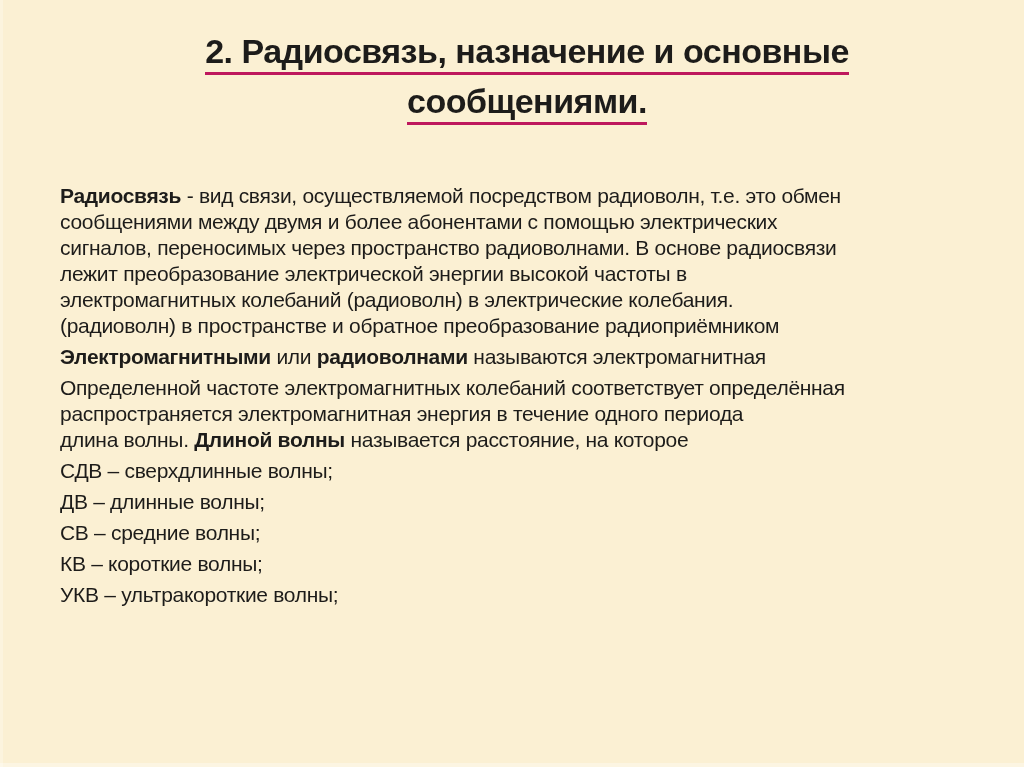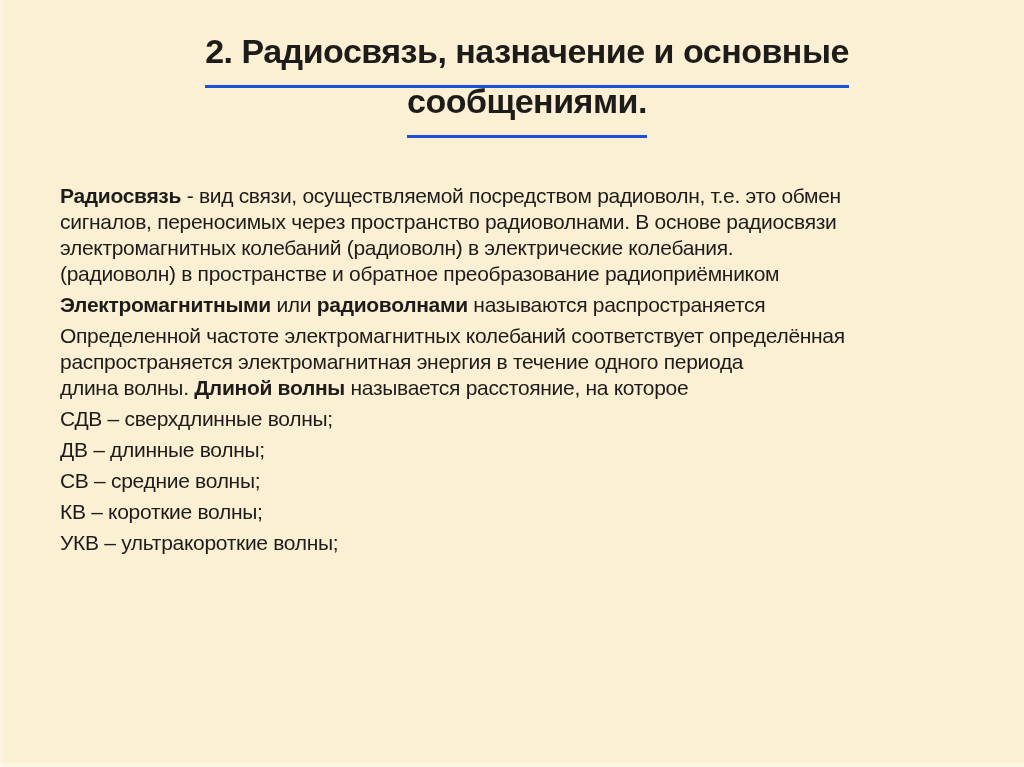--- a/index.html
+++ b/index.html
@@ -20,22 +20,22 @@
     padding-top:26px;
     text-align:center;
     font-weight:bold;
     font-size:34px;
     letter-spacing:-0.5px;
   }
   .title-line-wrap{height:50px;line-height:50px;}
   .title-line{
     display:inline-block;
     line-height:40px;
-    border-bottom:3px solid #1d4ed8;
-    padding-bottom:14px;
+    border-bottom:3px solid #be185d;
+    padding-bottom:1px;
     margin-left:30px;
   }
   .body{
     margin:57px 58px 0 60px;
     font-size:21px;
     letter-spacing:-0.3px;
   }
   .para{margin:0 0 5px 0;}
   .line{
     line-height:26px;
@@ -52,26 +52,28 @@
       <span class="title-line">2. Радиосвязь, назначение и основные</span>
     </div>
     <div class="title-line-wrap">
       <span class="title-line">сообщениями.</span>
     </div>
   </div>
 
   <div class="body" id="slide-body">
       <div class="para">
         <div class="line"><span class="b">Радиосвязь</span><span class=""> - вид связи, осуществляемой посредством радиоволн, т.е. это обмен</span></div>
+        <div class="line"><span class="">сообщениями между двумя и более абонентами с помощью электрических</span></div>
         <div class="line"><span class="">сигналов, переносимых через пространство радиоволнами. В основе радиосвязи</span></div>
+        <div class="line"><span class="">лежит преобразование электрической энергии высокой частоты в</span></div>
         <div class="line"><span class="">электромагнитных колебаний (радиоволн) в электрические колебания.</span></div>
         <div class="line"><span class="">(радиоволн) в пространстве и обратное преобразование радиоприёмником</span></div>
       </div>
       <div class="para">
-        <div class="line"><span class="b">Электромагнитными</span><span class=""> или </span><span class="b">радиоволнами</span><span class=""> называются распространяется</span></div>
+        <div class="line"><span class="b">Электромагнитными</span><span class=""> или </span><span class="b">радиоволнами</span><span class=""> называются электромагнитная</span></div>
       </div>
       <div class="para">
         <div class="line"><span class="">Определенной частоте электромагнитных колебаний соответствует определённая</span></div>
         <div class="line"><span class="">распространяется электромагнитная энергия в течение одного периода</span></div>
         <div class="line"><span class="">длина волны. </span><span class="b">Длиной волны</span><span class=""> называется расстояние, на которое</span></div>
       </div>
       <div class="para">
         <div class="line"><span class="">СДВ – сверхдлинные волны;</span></div>
       </div>
       <div class="para">

